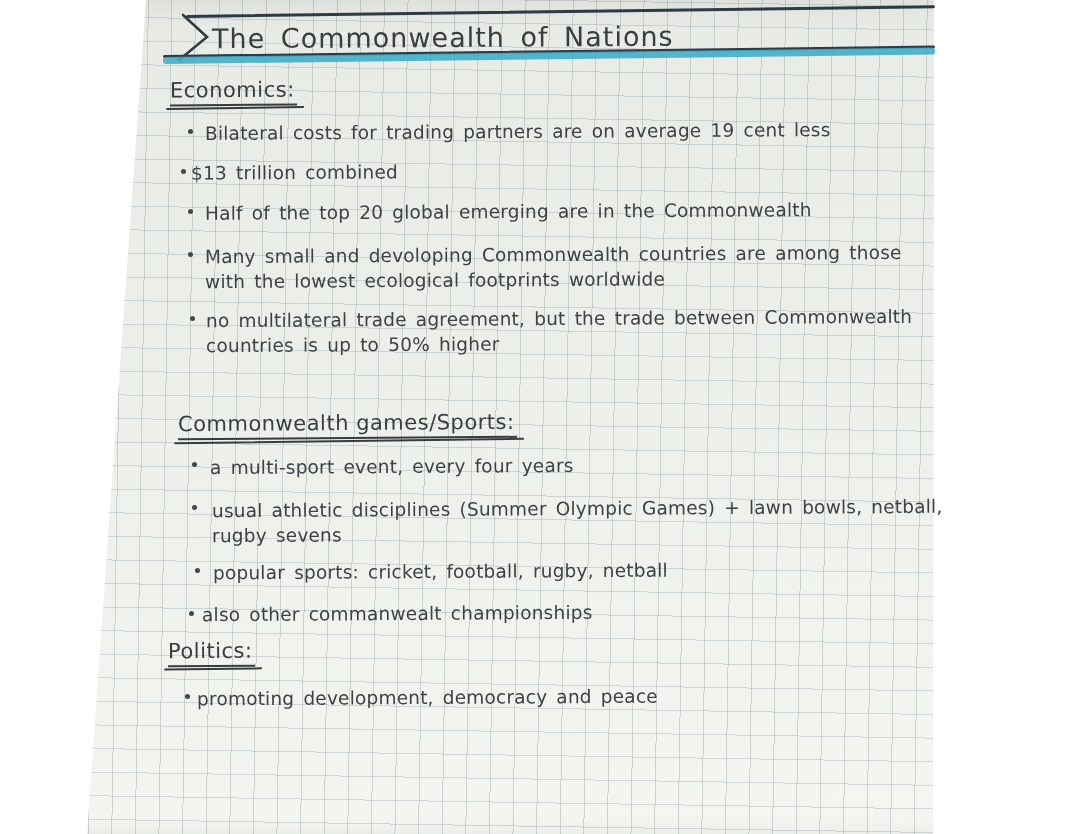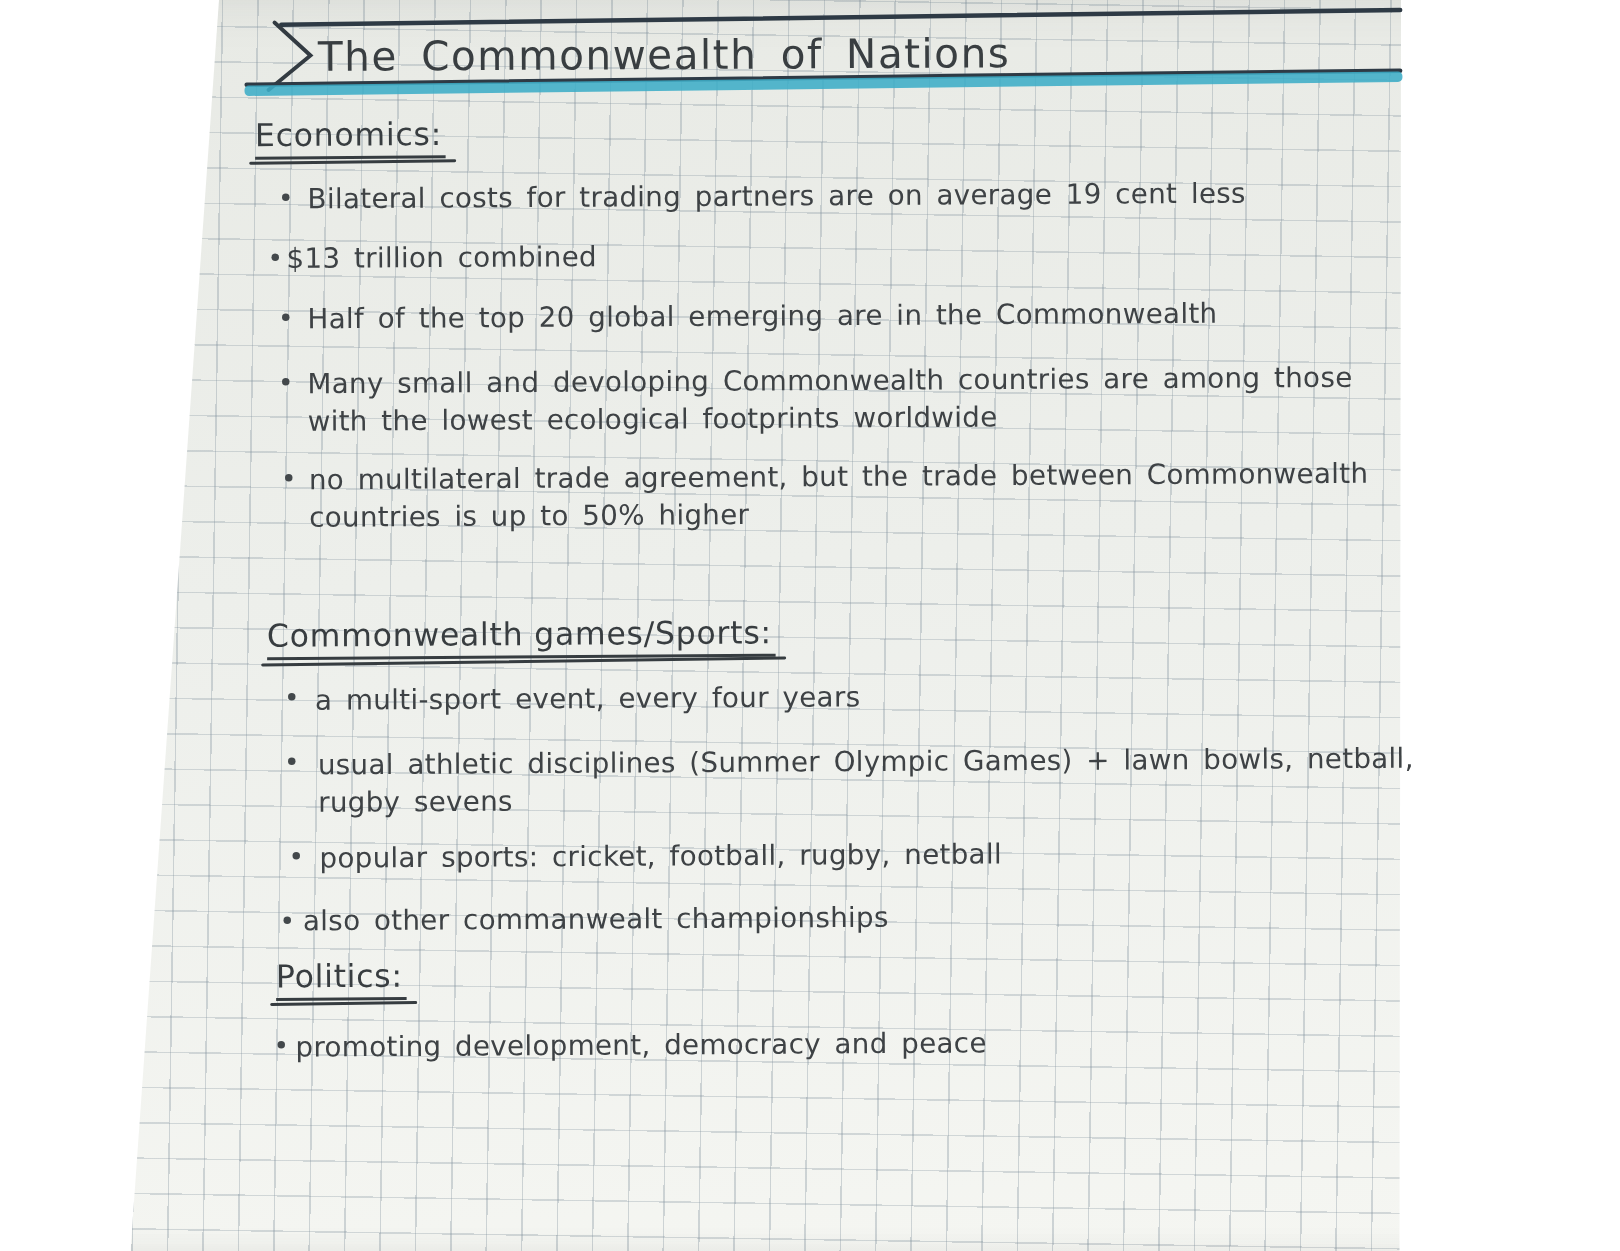--- a/index.html
+++ b/index.html
@@ -128,19 +128,19 @@
       <div>usual athletic disciplines (Summer Olympic Games) + lawn bowls, netball,</div>
       <div>rugby sevens</div>
     </div>
 
     <span class="dot" style="left:195px;top:568px"></span>
     <div class="row" style="left:213px;top:559px"><span>popular sports: cricket, football, rugby, netball</span></div>
 
     <span class="dot" style="left:189px;top:611px"></span>
     <div class="row" style="left:202px;top:601px"><span>also other commanwealt championships</span></div>
 
-    <div class="heading" style="left:184px;top:639px"><span class="hd">Politics:</span></div>
+    <div class="heading" style="left:168px;top:639px"><span class="hd">Politics:</span></div>
 
     <span class="dot" style="left:185px;top:694px"></span>
     <div class="row" style="left:197px;top:685px"><span>promoting development, democracy and peace</span></div>
 
   </div>
 </div>
 
 </body></html>

